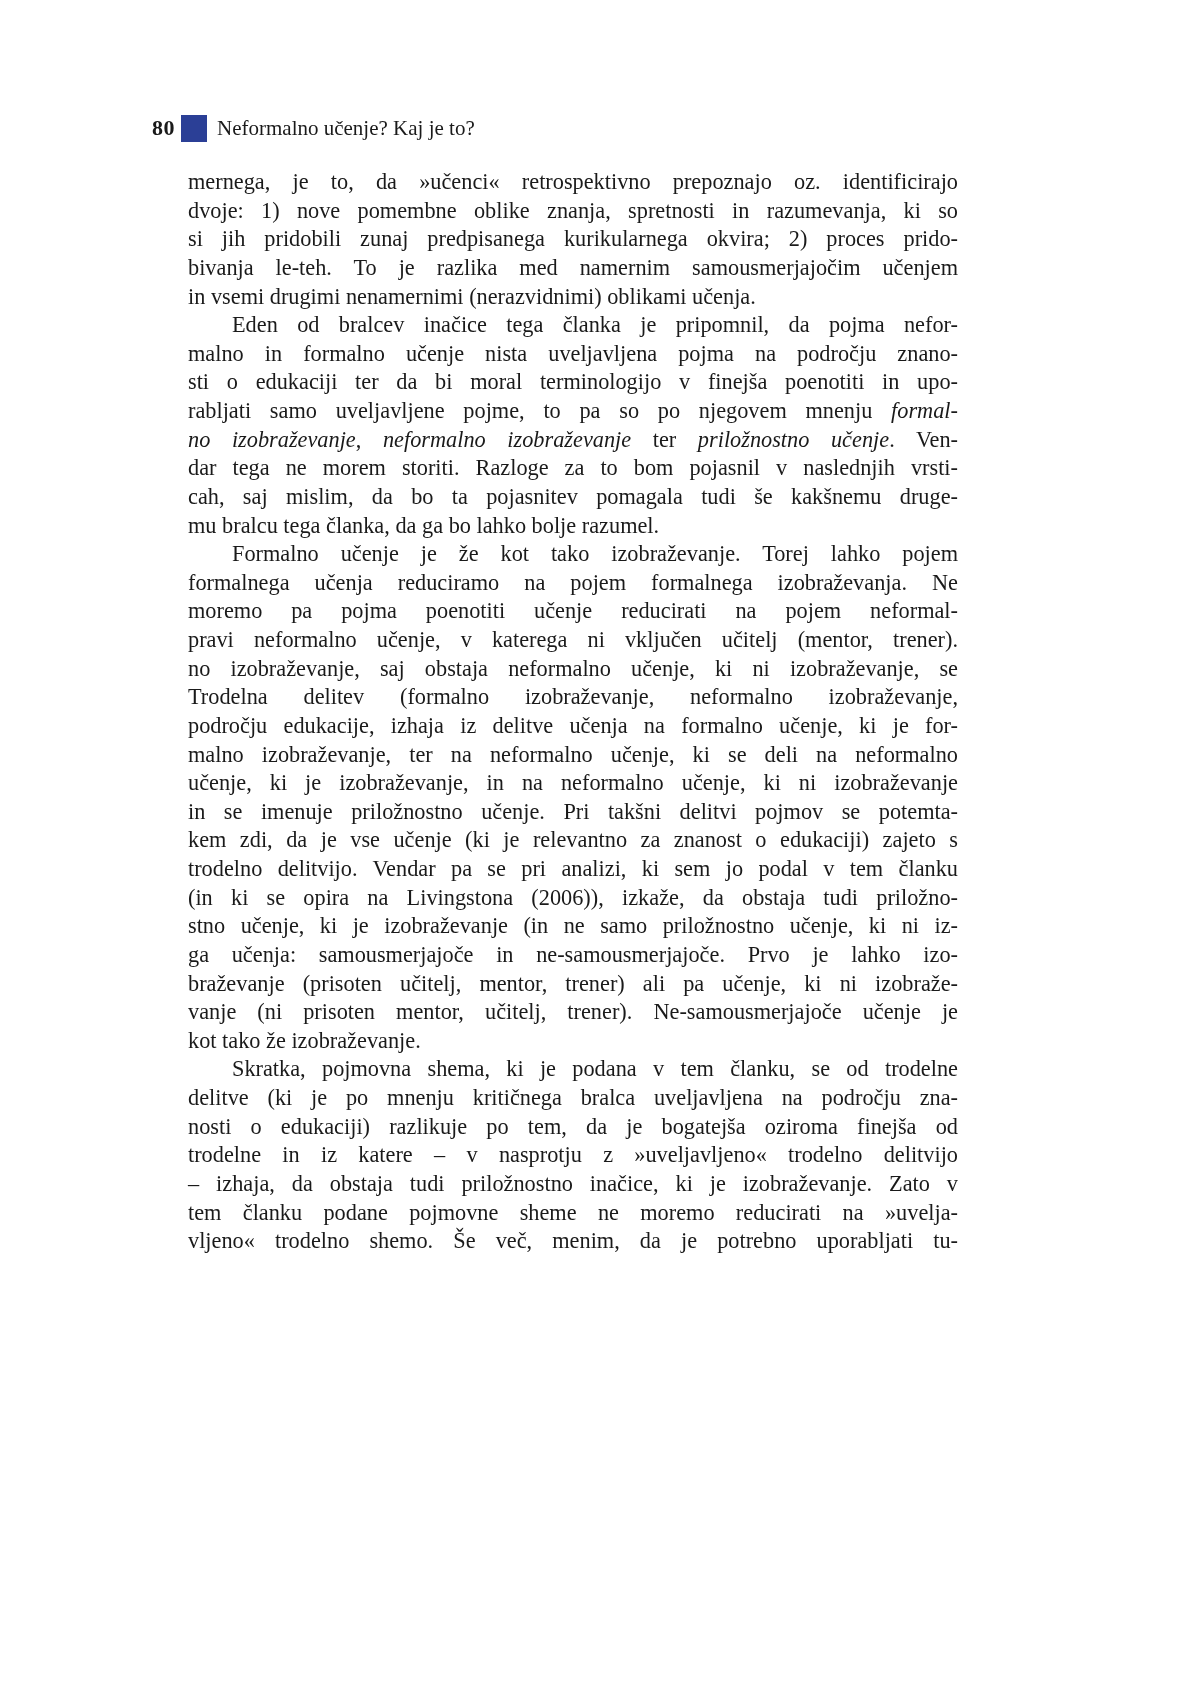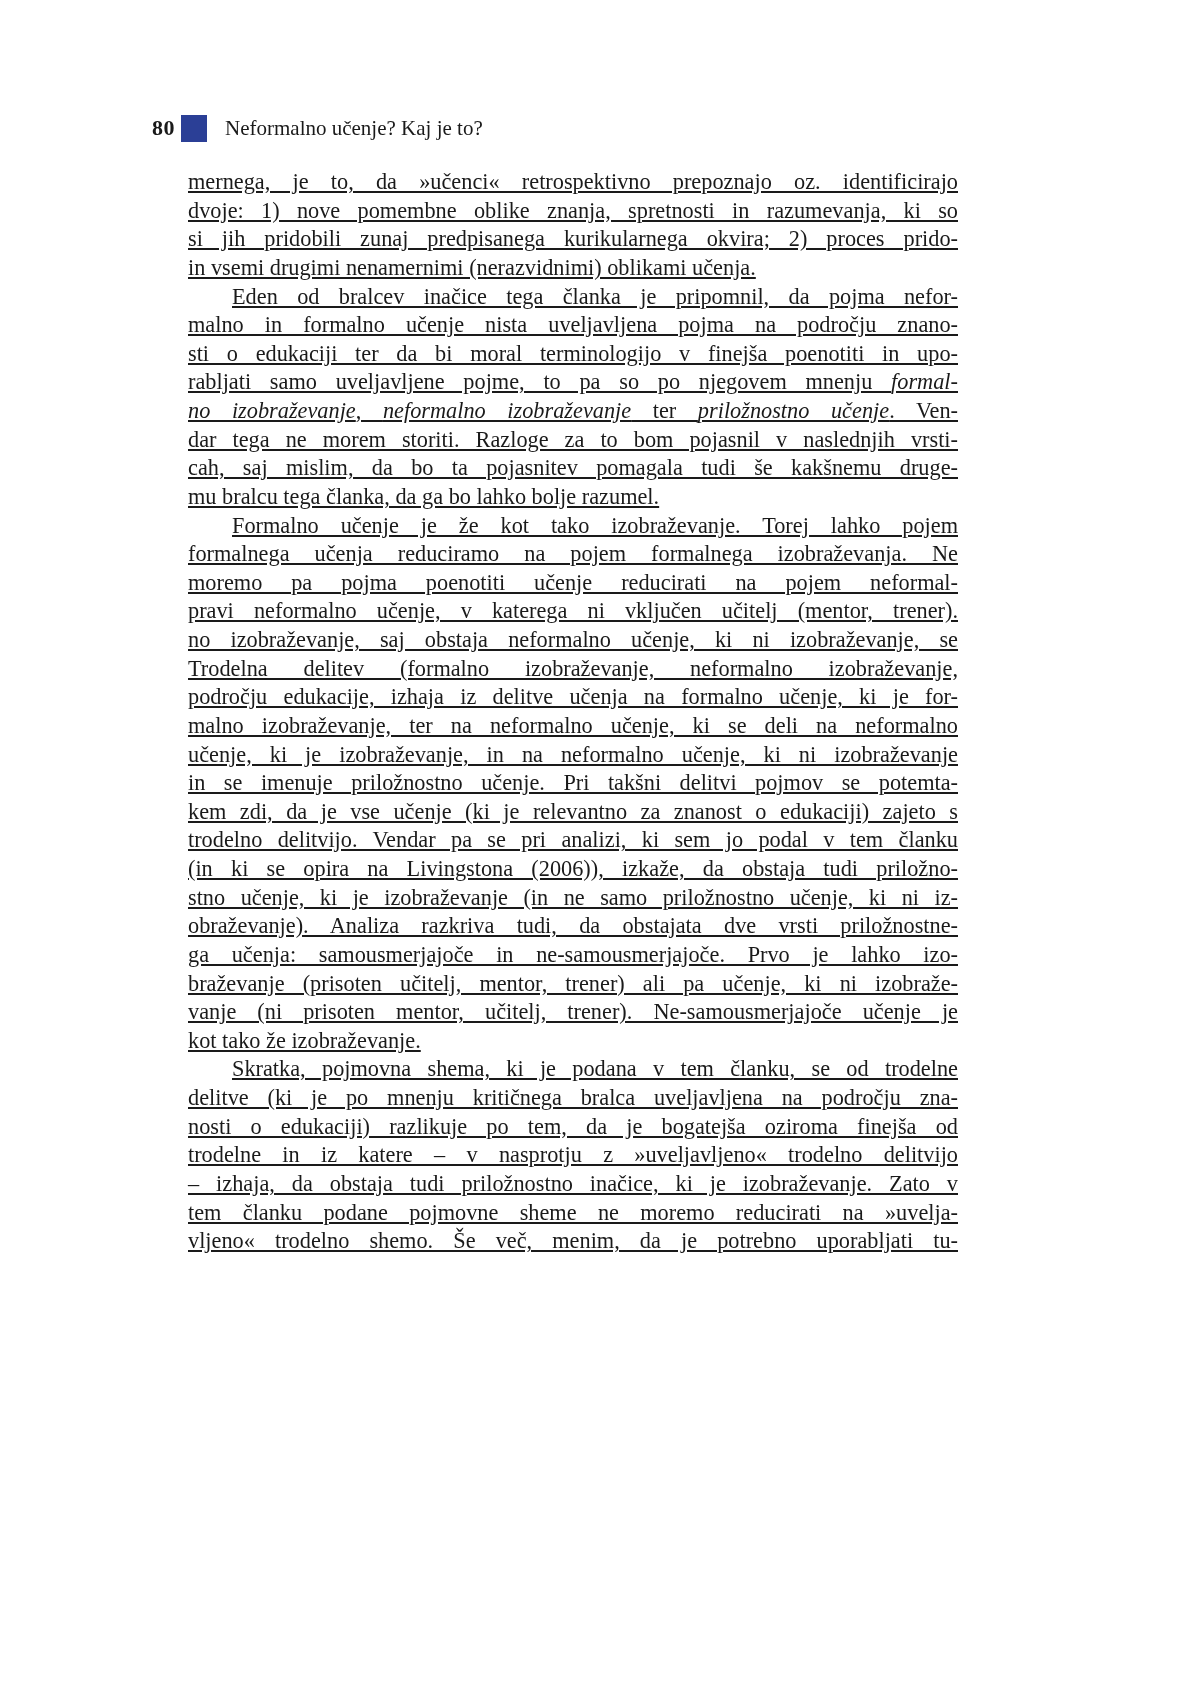--- a/index.html
+++ b/index.html
@@ -5,47 +5,48 @@
   html, body { margin: 0; padding: 0; background: #ffffff; }
   body { width: 1187px; height: 1684px; position: relative; overflow: hidden; }
   .page { position: absolute; left: 0; top: 0; width: 1187px; height: 1620px; }
   .running-head {
     position: absolute; left: 152px; top: 113px; height: 30px;
     display: flex; align-items: center;
     font-family: "Liberation Serif", serif; color: #1a1a1a;
   }
   .page-number { font-size: 22px; font-weight: bold; letter-spacing: 0.5px; margin-right: 6px; }
   .blue-square { width: 26px; height: 27px; background: #2b3f96; margin-right: 10px; }
-  .running-title { font-size: 21px; margin-left: 8px; }
+  .running-title { font-size: 21px; }
   .body-text {
     position: absolute; left: 188px; top: 168px; width: 770px;
     font-family: "Liberation Serif", serif; font-size: 22.3px; line-height: 28.62px;
     color: #1a1a1a; text-align: justify; hyphens: manual;
   }
   .body-text p { margin: 0; }
-  .line { display: block; text-align: justify; text-align-last: justify; white-space: nowrap; text-decoration: underline; }
+  .line { display: block; text-align: justify; text-align-last: justify; white-space: nowrap; }
   .line.last { text-align-last: left; }
   em { font-style: italic; }
 </style>
 </head>
 <body>
 
 <div class="page">
   <div class="running-head">
     <span class="page-number">80</span>
     <span class="blue-square"></span>
     <span class="running-title">Neformalno učenje? Kaj je to?</span>
   </div>
 
   <div class="body-text">
 
     <p>
       <span class="line">mernega, je to, da »učenci« retrospektivno prepoznajo oz. identificirajo</span>
       <span class="line">dvoje: 1) nove pomembne oblike znanja, spretnosti in razumevanja, ki so</span>
       <span class="line">si jih pridobili zunaj predpisanega kurikularnega okvira; 2) proces prido-</span>
+      <span class="line">bivanja le-teh. To je razlika med namernim samousmerjajočim učenjem</span>
       <span class="line last">in vsemi drugimi nenamernimi (nerazvidnimi) oblikami učenja.</span>
     </p>
 
     <p>
       <span class="line" style="padding-left:44px">Eden od bralcev inačice tega članka je pripomnil, da pojma nefor-</span>
       <span class="line">malno in formalno učenje nista uveljavljena pojma na področju znano-</span>
       <span class="line">sti o edukaciji ter da bi moral terminologijo v finejša poenotiti in upo-</span>
       <span class="line"><span>rabljati samo uveljavljene pojme, to pa so po njegovem mnenju </span><em>formal-</em></span>
       <span class="line"><em>no izobraževanje</em><span>, </span><em>neformalno izobraževanje</em><span> ter </span><em>priložnostno učenje</em><span>. Ven-</span></span>
       <span class="line">dar tega ne morem storiti. Razloge za to bom pojasnil v naslednjih vrsti-</span>
@@ -61,21 +62,20 @@
       <span class="line">no izobraževanje, saj obstaja neformalno učenje, ki ni izobraževanje, se</span>
       <span class="line">Trodelna delitev (formalno izobraževanje, neformalno izobraževanje,</span>
       <span class="line">področju edukacije, izhaja iz delitve učenja na formalno učenje, ki je for-</span>
       <span class="line">malno izobraževanje, ter na neformalno učenje, ki se deli na neformalno</span>
       <span class="line">učenje, ki je izobraževanje, in na neformalno učenje, ki ni izobraževanje</span>
       <span class="line">in se imenuje priložnostno učenje. Pri takšni delitvi pojmov se potemta-</span>
       <span class="line">kem zdi, da je vse učenje (ki je relevantno za znanost o edukaciji) zajeto s</span>
       <span class="line">trodelno delitvijo. Vendar pa se pri analizi, ki sem jo podal v tem članku</span>
       <span class="line">(in ki se opira na Livingstona (2006)), izkaže, da obstaja tudi priložno-</span>
       <span class="line">stno učenje, ki je izobraževanje (in ne samo priložnostno učenje, ki ni iz-</span>
-      <span class="line">obraževanje). Analiza razkriva tudi, da obstajata dve vrsti priložnostne-</span>
       <span class="line">ga učenja: samousmerjajoče in ne-samousmerjajoče. Prvo je lahko izo-</span>
       <span class="line">braževanje (prisoten učitelj, mentor, trener) ali pa učenje, ki ni izobraže-</span>
       <span class="line">vanje (ni prisoten mentor, učitelj, trener). Ne-samousmerjajoče učenje je</span>
       <span class="line last">kot tako že izobraževanje.</span>
     </p>
 
     <p>
       <span class="line" style="padding-left:44px">Skratka, pojmovna shema, ki je podana v tem članku, se od trodelne</span>
       <span class="line">delitve (ki je po mnenju kritičnega bralca uveljavljena na področju zna-</span>
       <span class="line">nosti o edukaciji) razlikuje po tem, da je bogatejša oziroma finejša od</span>

